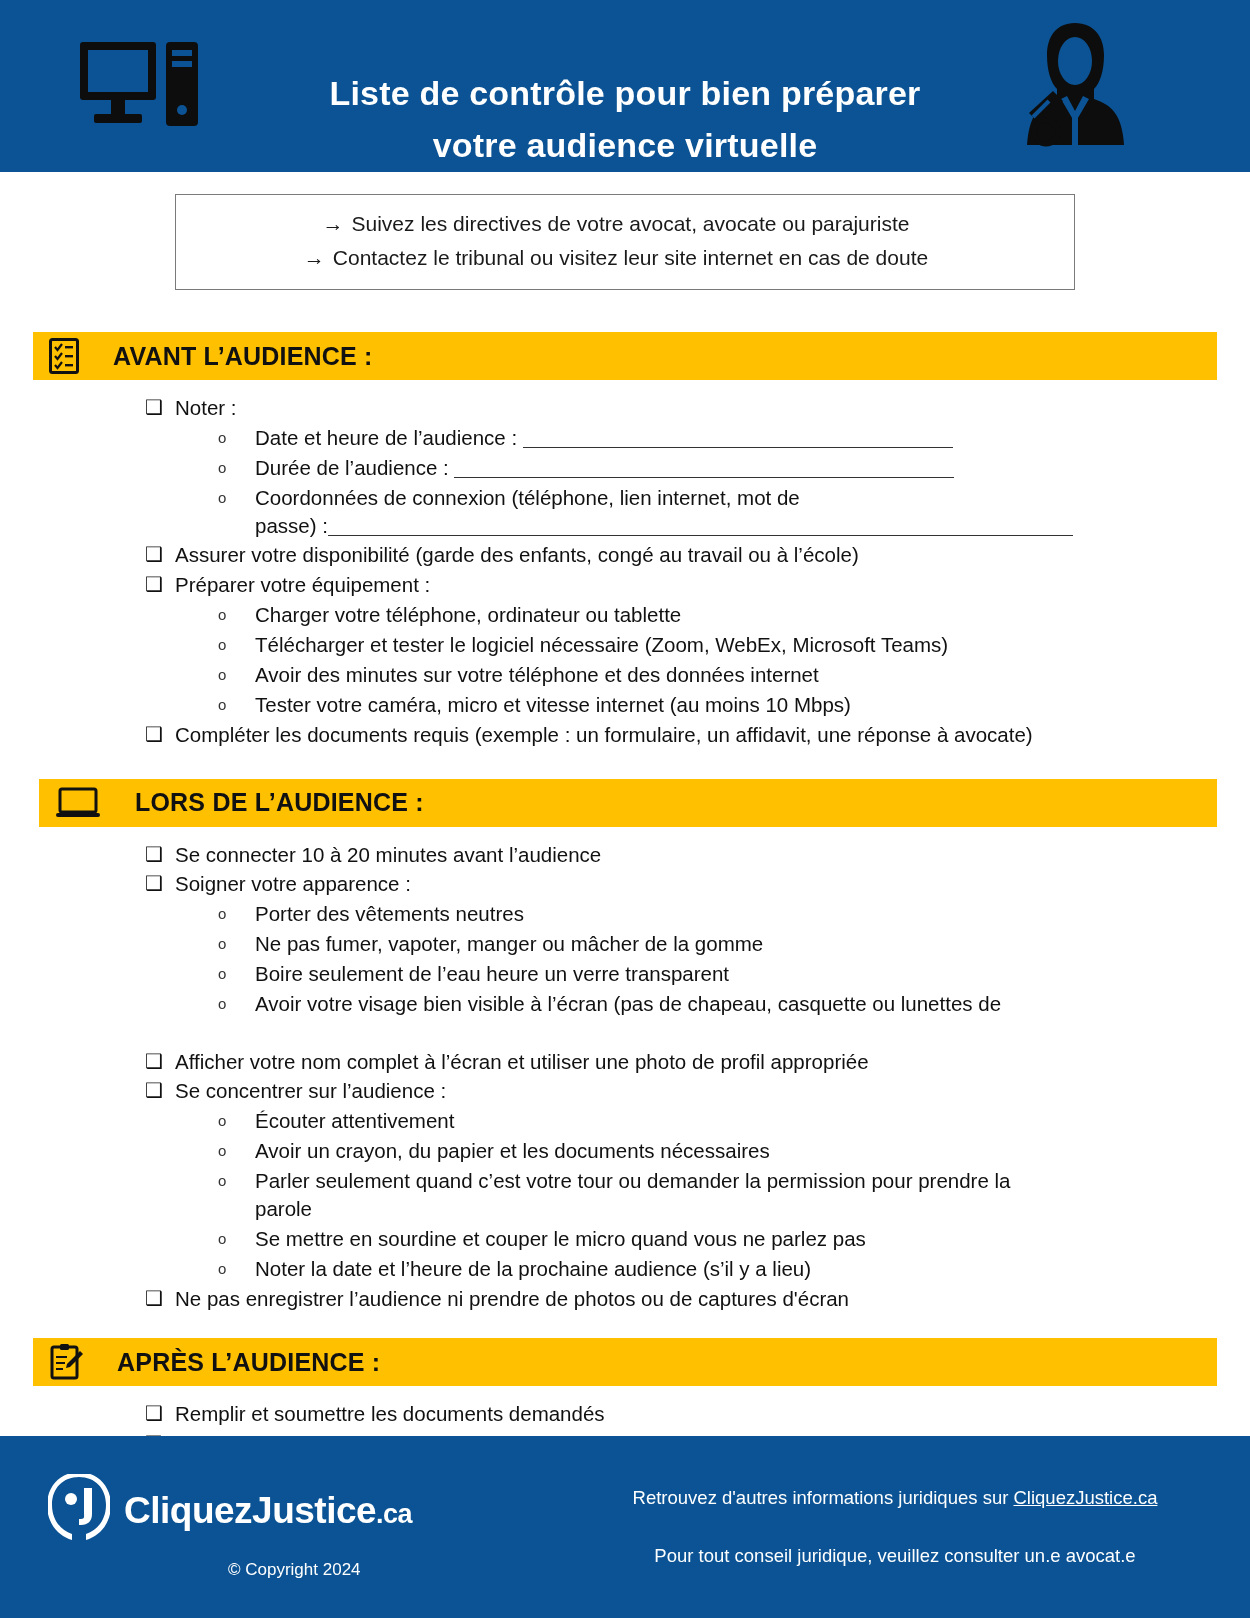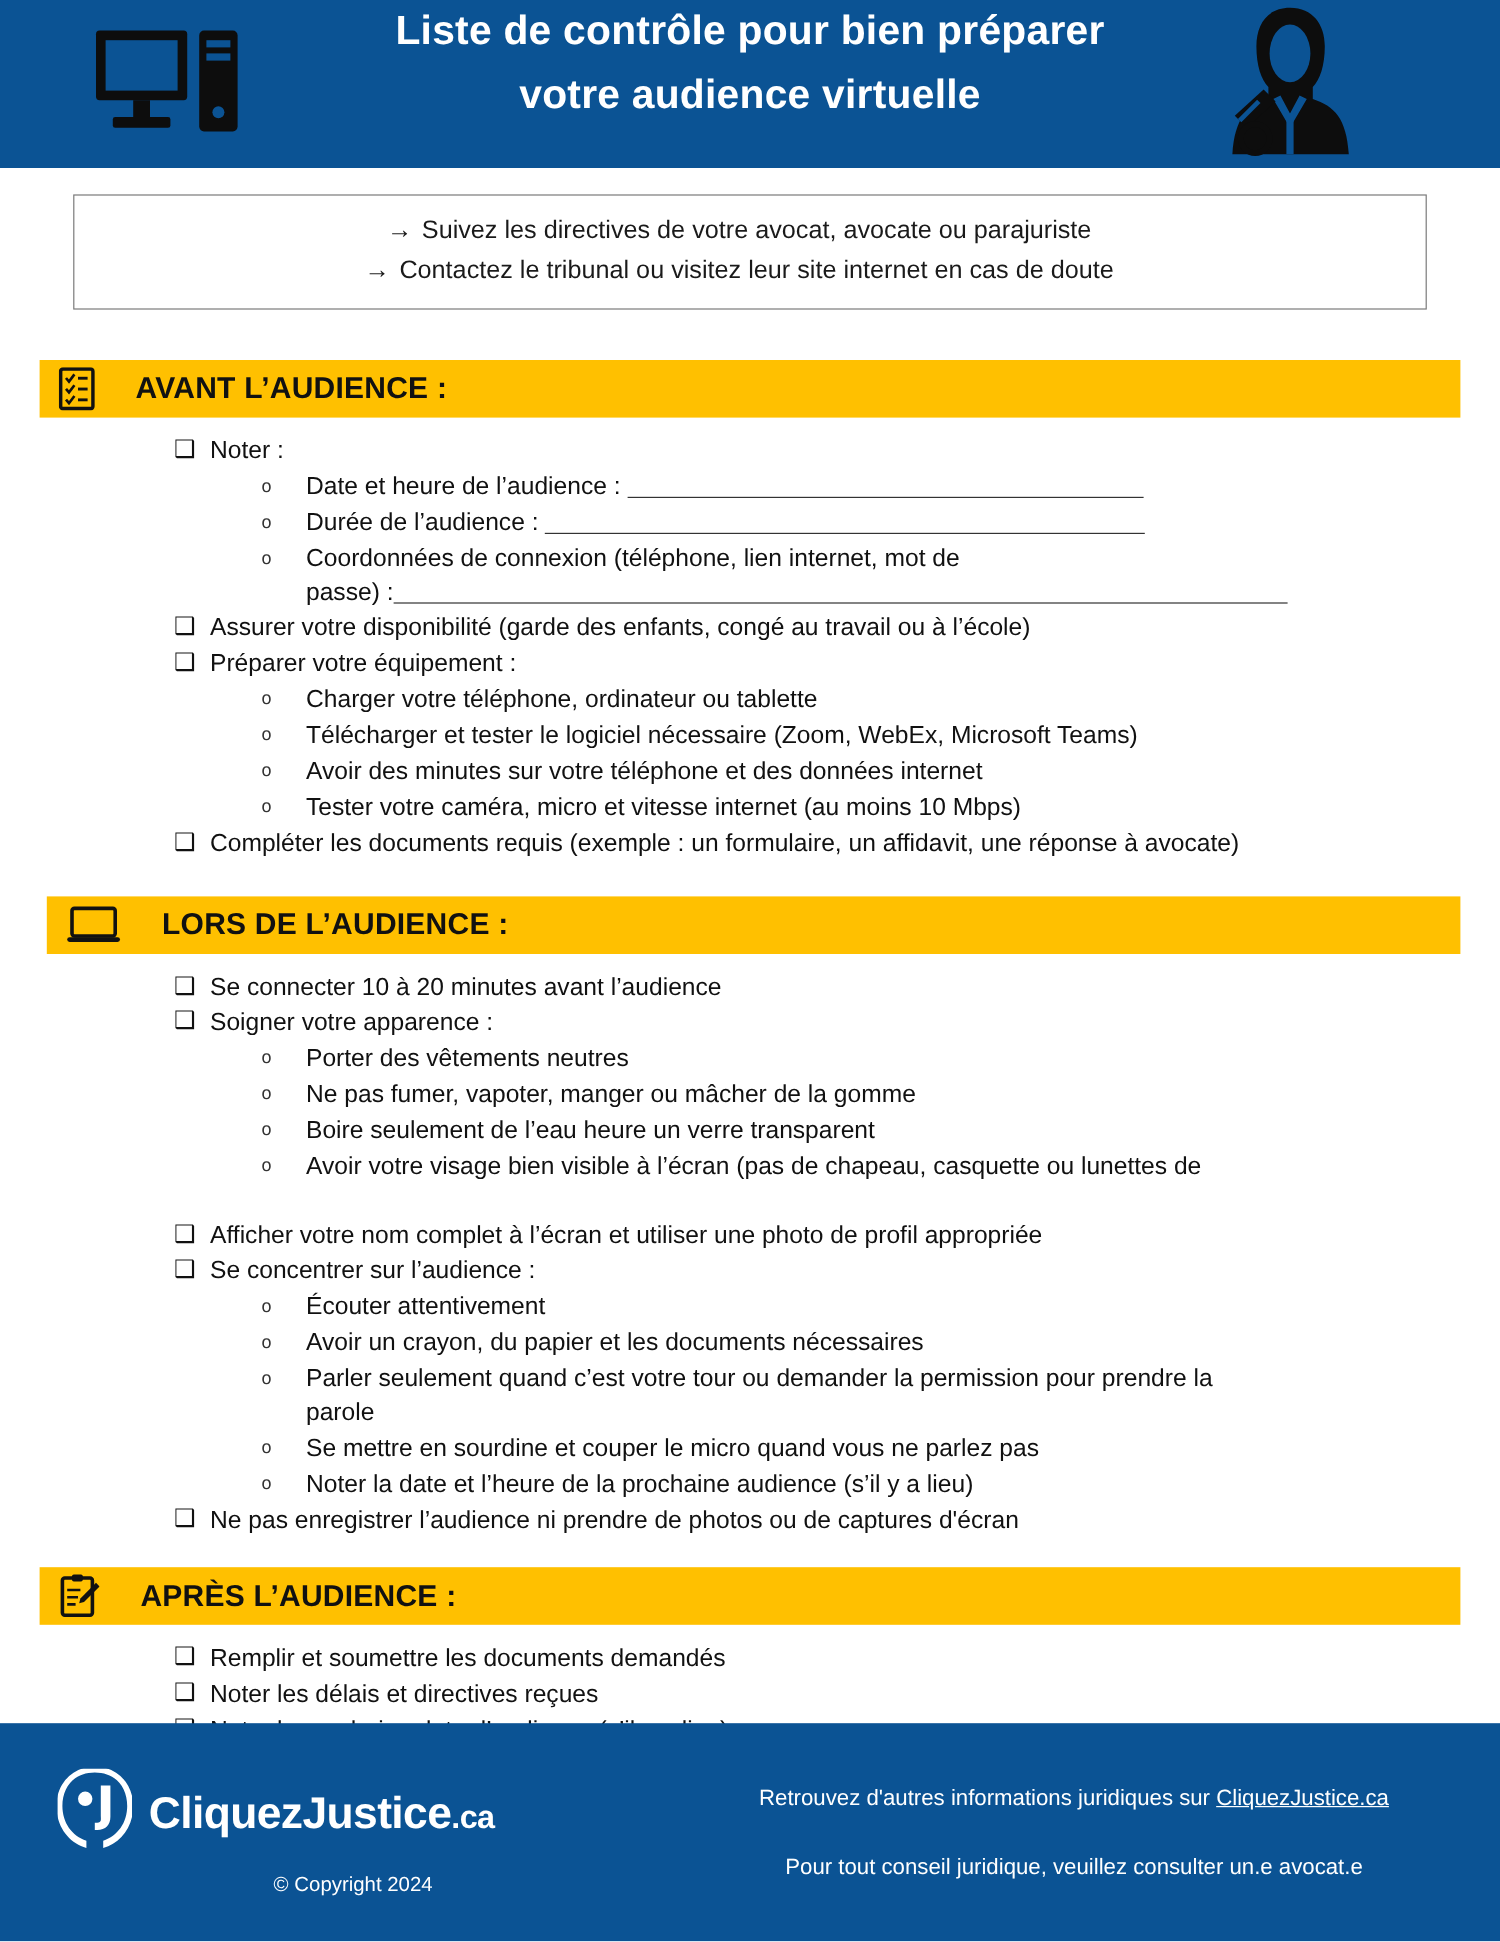--- a/index.html
+++ b/index.html
@@ -13,24 +13,24 @@
     position: relative;
     width: 1250px;
     height: 1618px;
     background: #ffffff;
     overflow: hidden;
   }
 
   
   .header {
     position: relative;
-    height: 140px;
+    height: 172px;
     background: #0B5394;
     display: flex;
-    align-items: flex-start;
+    align-items: flex-end;
     justify-content: center;
   }
   .header-title {
     color: #ffffff;
     font-size: 34px;
     font-weight: bold;
     text-align: center;
     line-height: 1.55;
     letter-spacing: 0.2px;
     max-width: 760px;
@@ -50,21 +50,21 @@
     transform: translateY(-50%);
   }
 
   
   .notice-wrap {
     padding: 22px 0 0 0;
     display: flex;
     justify-content: center;
   }
   .notice-box {
-    width: 1128px;
+    width: 900px;
     border: 1.5px solid #7a7a7a;
     padding: 12px 18px 14px 0;
     text-align: center;
   }
   .notice-line {
     font-size: 21px;
     color: #1a1a1a;
     line-height: 1.62;
     white-space: nowrap;
   }

